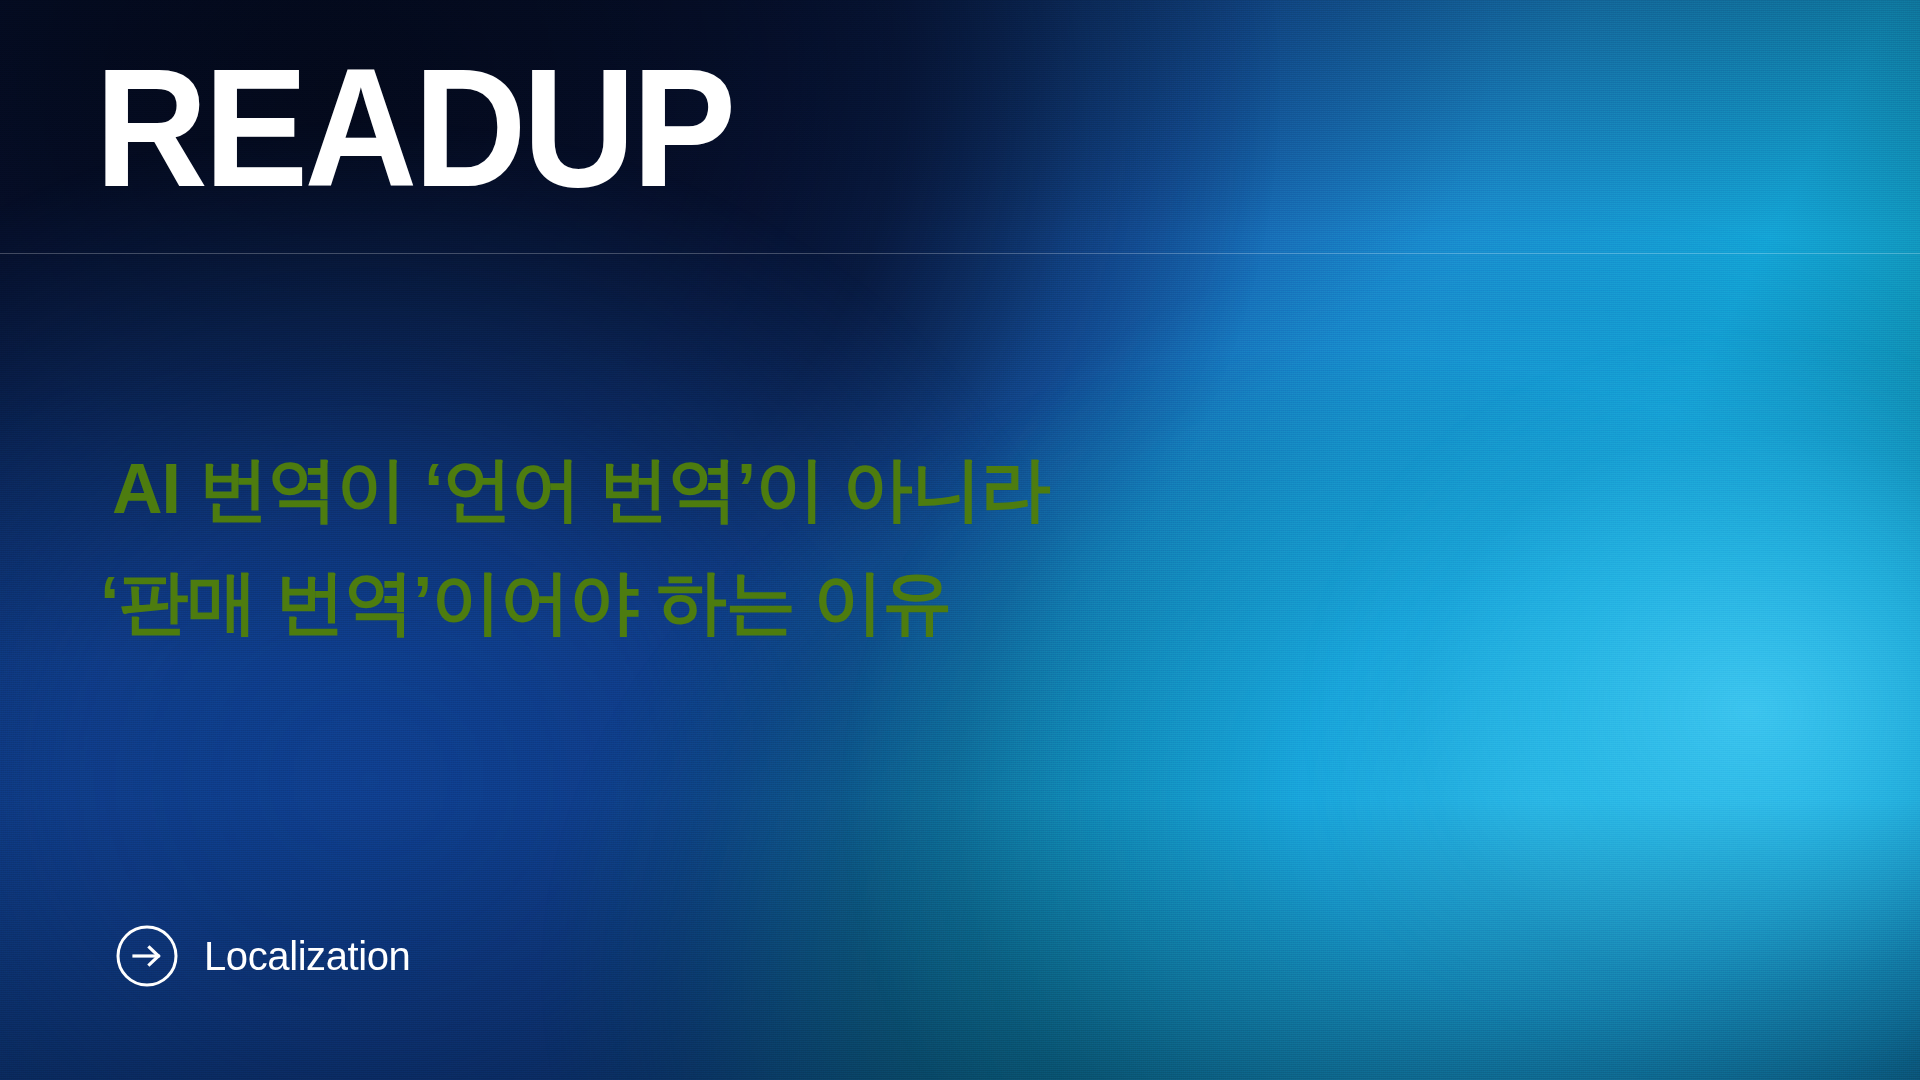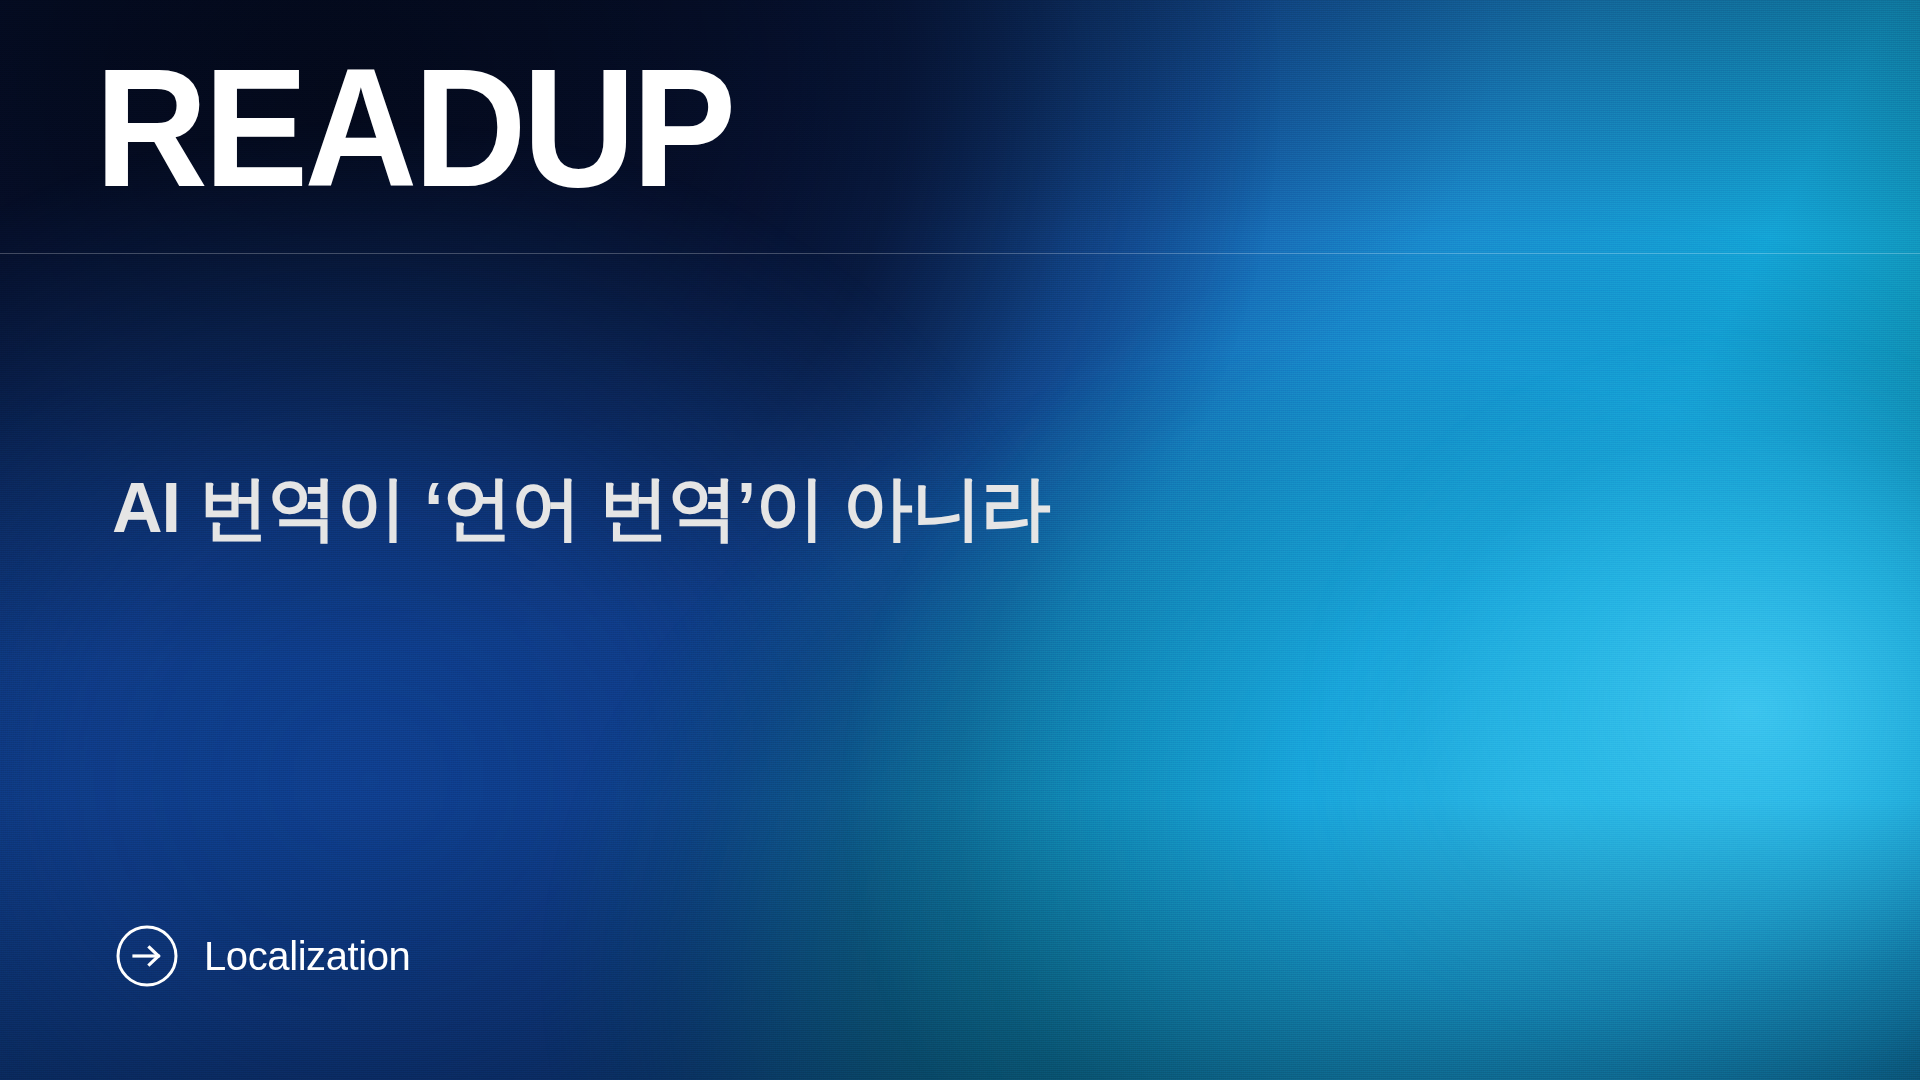--- a/index.html
+++ b/index.html
@@ -152,23 +152,23 @@
     left: 0;
     top: 253px;
     width: 1920px;
     height: 1px;
     background: rgba(255,255,255,0.24);
   }
 
   .headline {
     position: absolute;
     left: 100px;
-    top: 405px;
+    top: 386px;
     width: 1180px;
-    color: #e5e5e5;
+    color: #4d7c0f;
     font-family: "Liberation Sans", "DejaVu Sans", sans-serif;
     font-weight: 700;
     font-size: 70px;
     line-height: 1.62;
     letter-spacing: -1px;
     white-space: nowrap;
     user-select: none;
   }
   .headline .line { display: block; }
   .headline .line-1 { padding-left: 12px; }
@@ -217,20 +217,21 @@
   <div class="bg-noise"></div>
 
   <div class="content">
 
     <div class="brand">READUP</div>
 
     <div class="divider"></div>
 
     <h1 class="headline">
       <span class="line line-1">AI 번역이 ‘언어 번역’이 아니라</span>
+      <span class="line line-2">‘판매 번역’이어야 하는 이유</span>
     </h1>
 
     <div class="tag">
       <span class="tag-icon-wrap">
         <svg class="tag-icon" viewBox="0 0 62 62" fill="none" xmlns="http://www.w3.org/2000/svg" aria-hidden="true">
           <circle cx="31" cy="31" r="29" stroke="#ffffff" stroke-width="3"></circle>
           <path d="M18 31 H42" stroke="#ffffff" stroke-width="3.2" stroke-linecap="square"></path>
           <path d="M33.5 22.5 L42.5 31 L33.5 39.5" stroke="#ffffff" stroke-width="3.2" stroke-linecap="square" stroke-linejoin="miter" fill="none"></path>
         </svg>
       </span>

